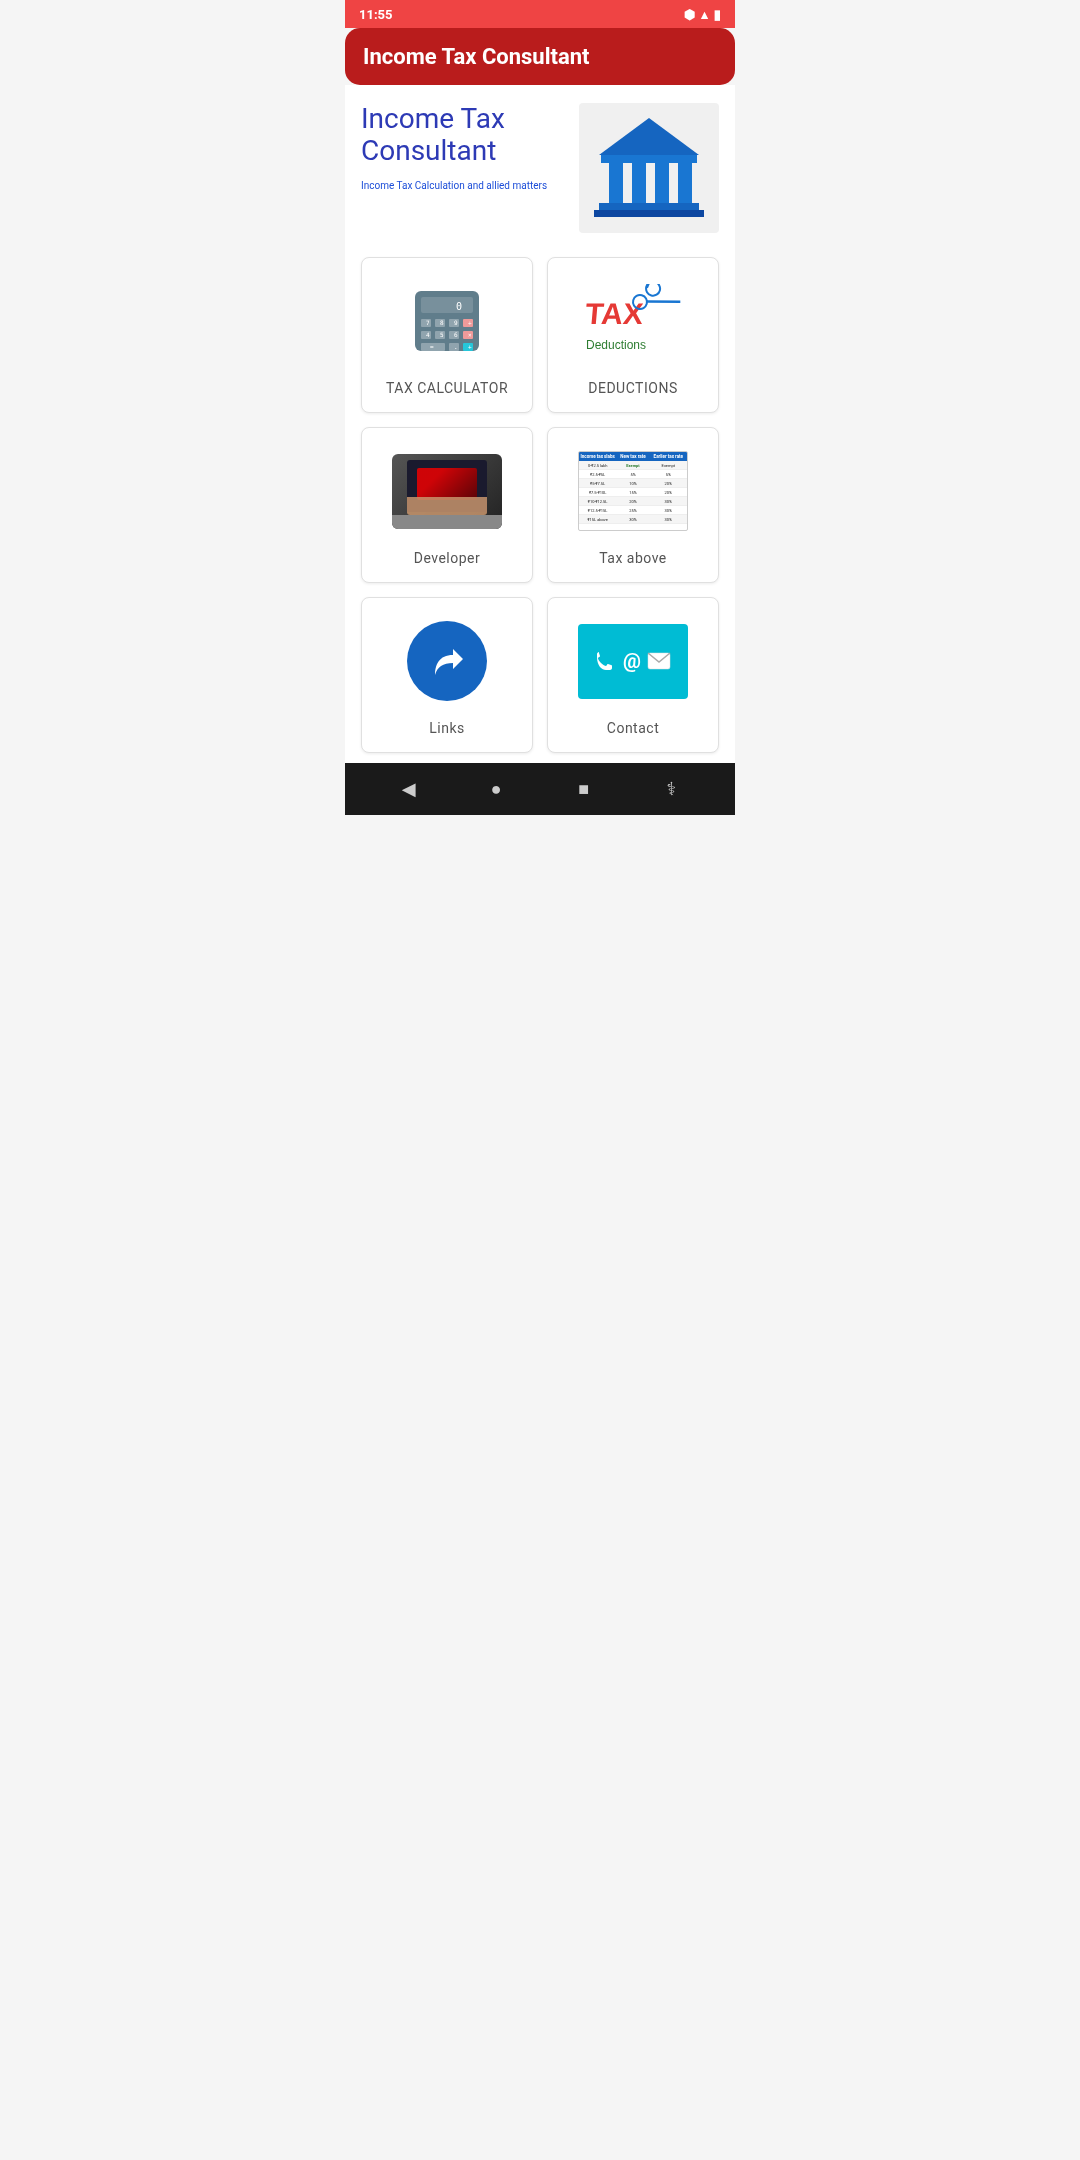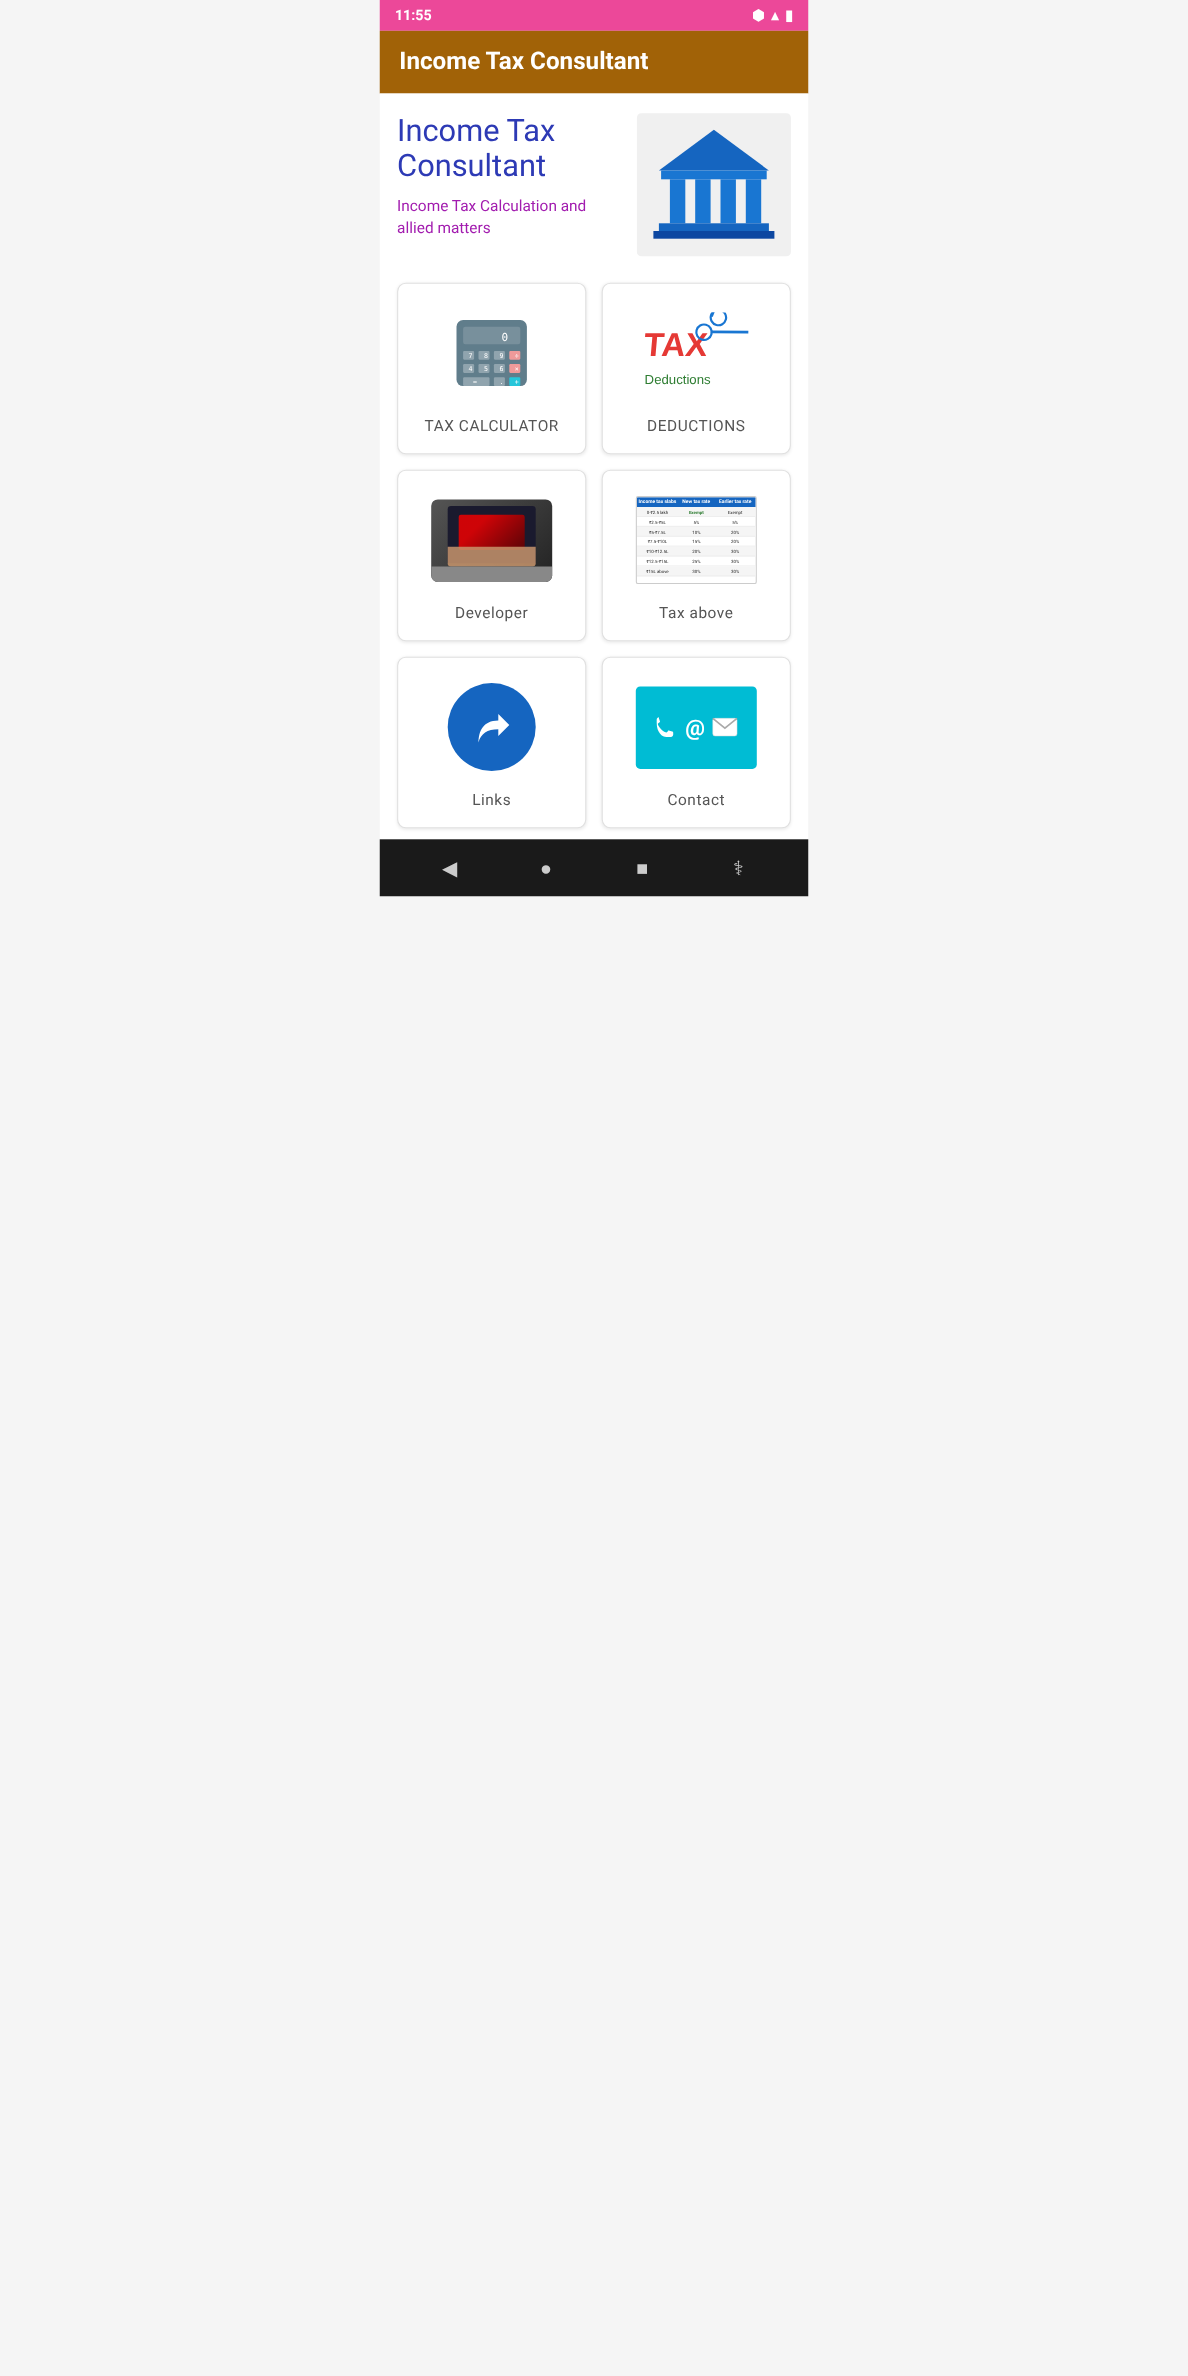--- a/index.html
+++ b/index.html
@@ -10,43 +10,44 @@
       background: #f5f5f5;
       width: 390px;
       min-height: 780px;
       margin: 0 auto;
       display: flex;
       flex-direction: column;
     }
 
     
     .status-bar {
-      background: #ec4899;
+      background: #ef4444;
       color: #fff;
       display: flex;
       justify-content: space-between;
       align-items: center;
       padding: 6px 14px;
       font-size: 13px;
       font-weight: bold;
       height: 28px;
     }
     .status-icons {
       display: flex;
       align-items: center;
       gap: 6px;
     }
 
     
     .app-bar {
-      background: #a16207;
+      background: #b91c1c;
       color: #fff;
       padding: 16px 18px;
       font-size: 22px;
       font-weight: bold;
+      border-radius: 15px;
     }
 
     
     .main-content {
       background: #fff;
       flex: 1;
       padding: 18px 16px 10px 16px;
       display: flex;
       flex-direction: column;
       gap: 0;
@@ -64,22 +65,22 @@
       padding-right: 12px;
     }
     .header-title {
       color: #2d3ab5;
       font-size: 28px;
       font-weight: normal;
       line-height: 1.15;
       margin-bottom: 12px;
     }
     .header-subtitle {
-      color: #a21caf;
-      font-size: 14px;
+      color: #1d4ed8;
+      font-size: 10px;
       line-height: 1.4;
     }
 
     
     .building-icon-wrap {
       width: 140px;
       height: 130px;
       background: #f0f0f0;
       display: flex;
       align-items: center;

